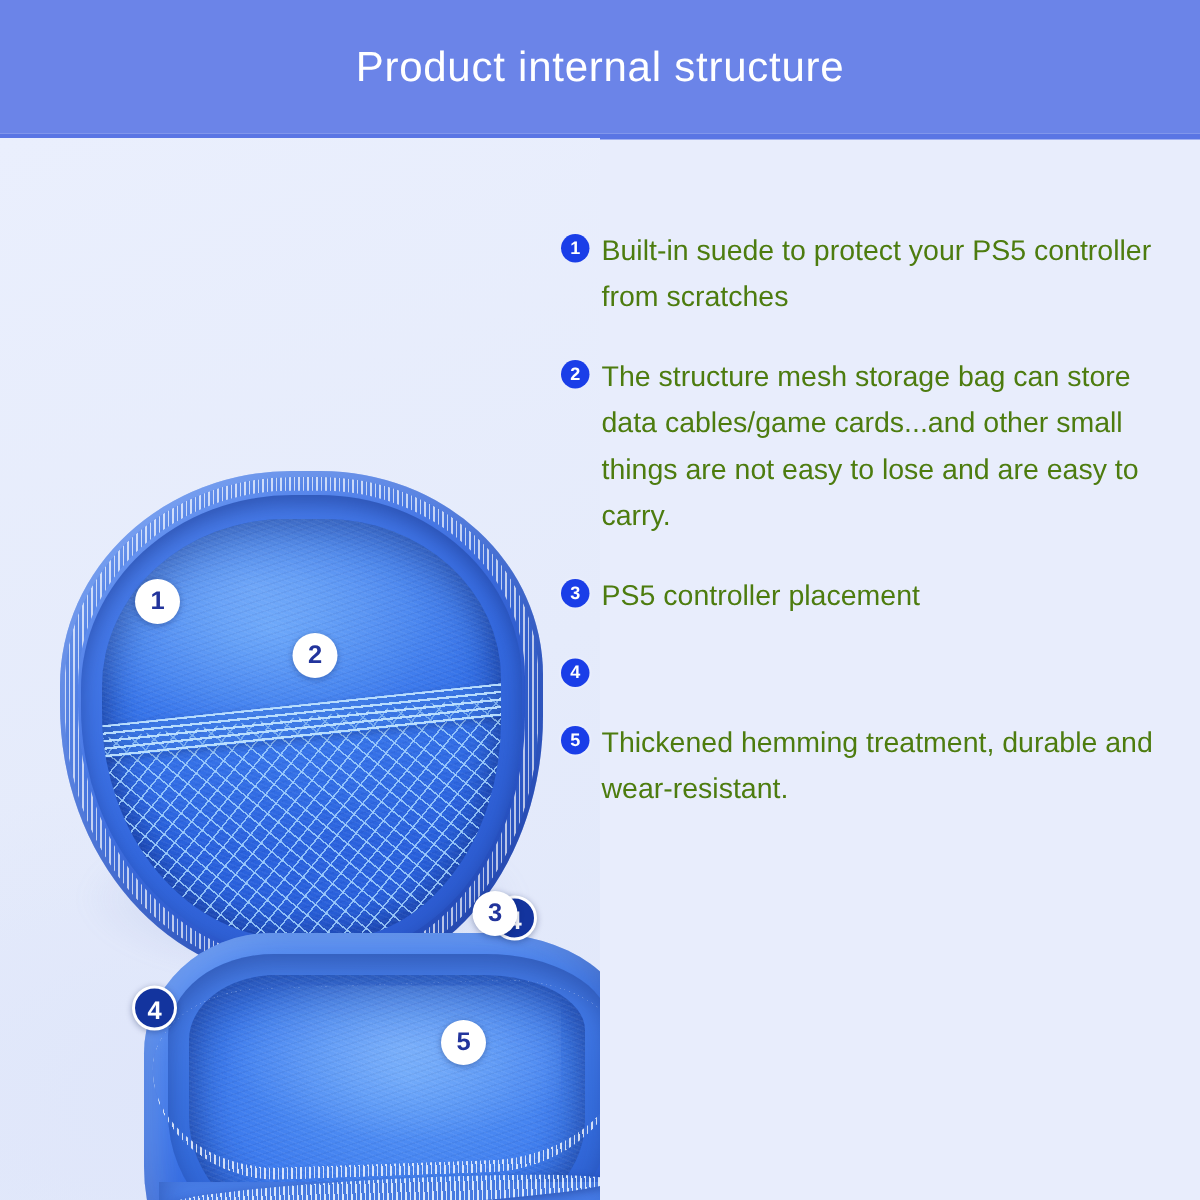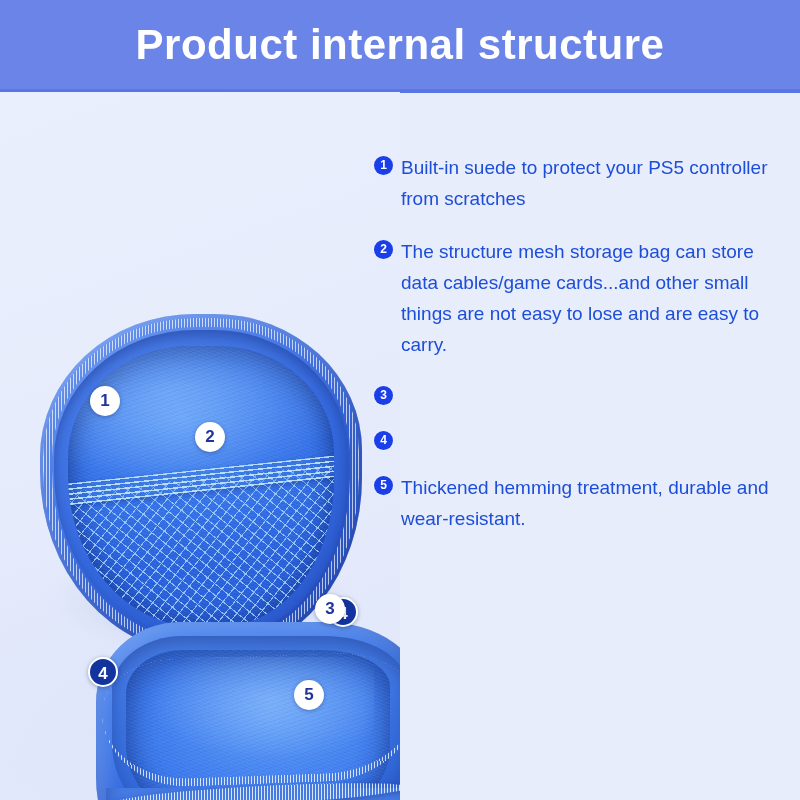--- a/index.html
+++ b/index.html
@@ -38,22 +38,22 @@
   .header-rule {
     position: absolute;
     left: 0;
     top: 89px;
     width: 800px;
     height: 4px;
     background: #5a75e4;
   }
   .header-title {
     color: #ffffff;
-    font-size: 42px;
-    font-weight: 700;
+    font-size: 28px;
+    font-weight: 400;
     letter-spacing: 0.5px;
     line-height: 1;
     white-space: nowrap;
   }
 
   
   .feature-list {
     position: absolute;
     left: 374px;
     top: 152px;
@@ -76,21 +76,21 @@
     font-size: 12px;
     font-weight: 700;
     line-height: 19px;
     text-align: center;
     margin-top: 4px;
     margin-right: 8px;
     box-shadow: 0 0 0 1.5px #e8edfc;
     box-sizing: border-box;
   }
   .feature-text {
-    color: #1d4ed8;
+    color: #4d7c0f;
     font-size: 19px;
     line-height: 31px;
     font-weight: 400;
   }
 
   
   .photo {
     position: absolute;
     left: 0;
     top: 92px;
@@ -382,20 +382,21 @@
     <div class="feature-item">
       <div class="bullet-badge">1</div>
       <div class="feature-text">Built-in suede to protect your PS5 controller from scratches</div>
     </div>
     <div class="feature-item">
       <div class="bullet-badge">2</div>
       <div class="feature-text">The structure mesh storage bag can store data cables/game cards...and other small things are not easy to lose and are easy to carry.</div>
     </div>
     <div class="feature-item">
       <div class="bullet-badge">3</div>
+      <div class="feature-text">PS5 controller placement</div>
     </div>
     <div class="feature-item">
       <div class="bullet-badge">4</div>
     </div>
     <div class="feature-item">
       <div class="bullet-badge">5</div>
       <div class="feature-text">Thickened hemming treatment, durable and wear-resistant.</div>
     </div>
   </div>
 

